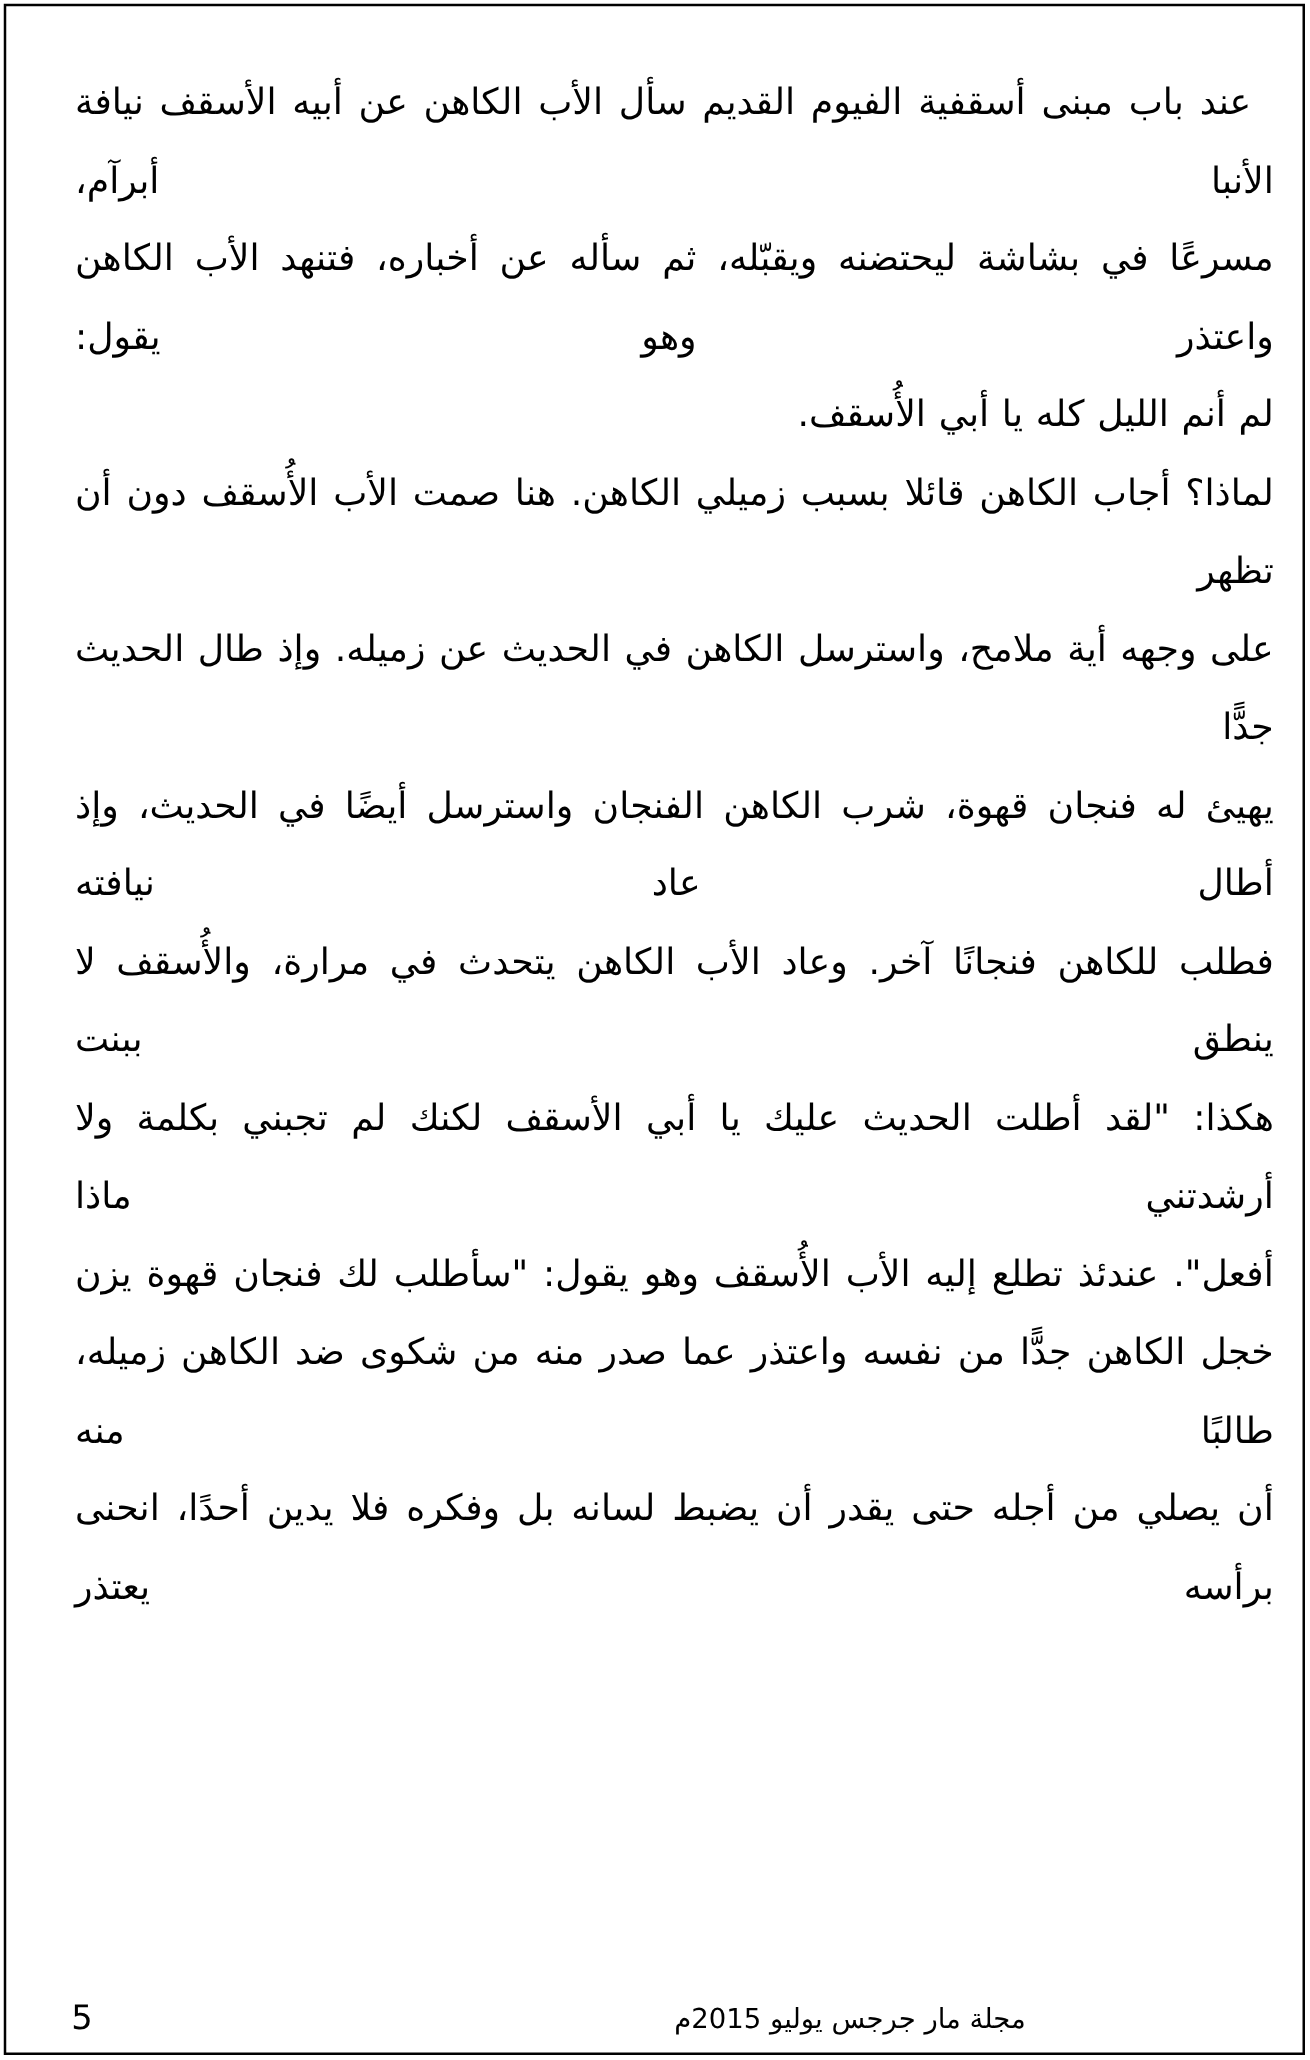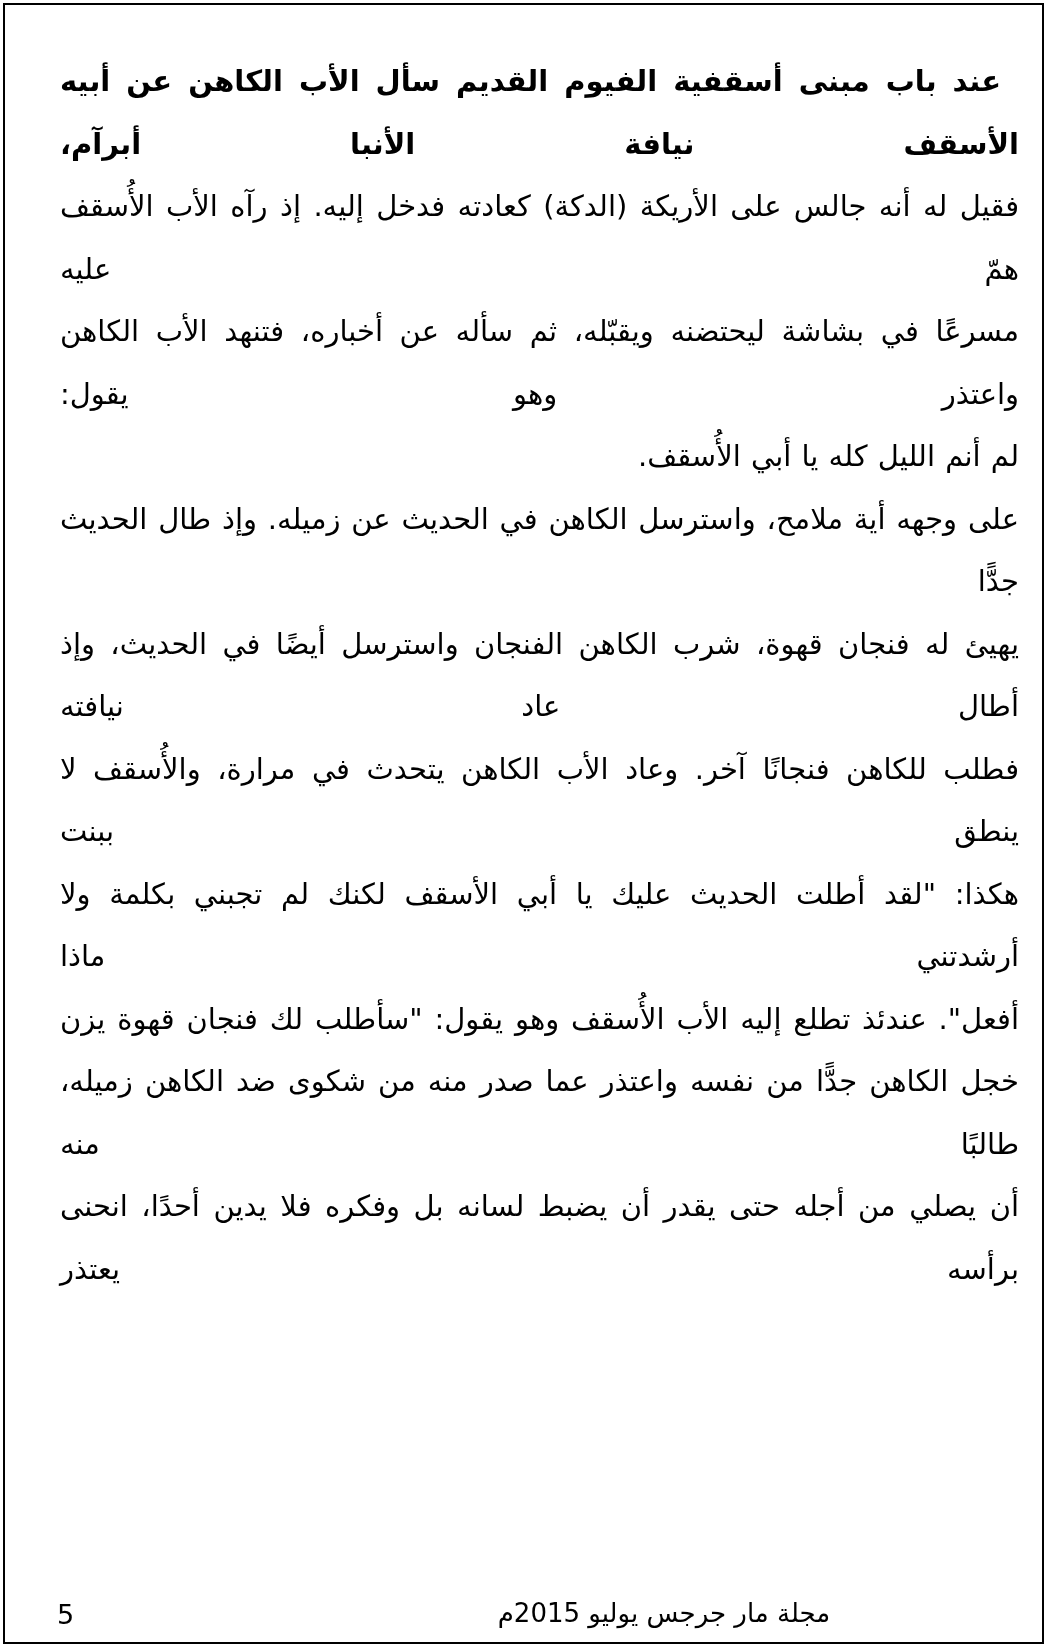--- a/index.html
+++ b/index.html
@@ -36,48 +36,48 @@
     text-align: center;
     text-align-last: right;
   }
   .line.center {
     text-align: center;
     text-align-last: center;
   }
   .line.shift-left {
     padding-left: 120px; 
   }
-  .line.indent { text-indent: 18px; font-weight: bold; }
+  .line.indent { text-indent: 18px; }
   .line .bold, .line.bold { font-weight: bold; }
   .footer-journal {
     position: absolute;
     bottom: 20px;
-    left: 664px;
+    left: 680px;
     transform: translateX(-50%);
     direction: rtl;
-    font-size: 26px;
+    font-size: 22px;
     white-space: nowrap;
   }
   .footer-page-num {
     position: absolute;
     bottom: 18px;
     left: 57px;
     font-size: 27px;
   }
 </style>
 </head>
 <body>
 
 <div class="page-frame"></div>
 
 <div class="article-text">
   <div class="line indent">عند باب مبنى أسقفية الفيوم القديم سأل الأب الكاهن عن أبيه الأسقف نيافة الأنبا أبرآم،</div>
-  <div class="line">فقيل له أنه جالس على الأريكة (الدكة) كعادته فدخل إليه. إذ رآه الأب الأُسقف همّ عليه</div>
   <div class="line">مسرعًا في بشاشة ليحتضنه ويقبّله، ثم سأله عن أخباره، فتنهد الأب الكاهن واعتذر وهو يقول:</div>
   <div class="line end">لم أنم الليل كله يا أبي الأُسقف.</div>
+  <div class="line">لماذا؟ أجاب الكاهن قائلا بسبب زميلي الكاهن. هنا صمت الأب الأُسقف دون أن تظهر</div>
   <div class="line">على وجهه أية ملامح، واسترسل الكاهن في الحديث عن زميله. وإذ طال الحديث جدًّا</div>
   <div class="line">يهيئ له فنجان قهوة، شرب الكاهن الفنجان واسترسل أيضًا في الحديث، وإذ أطال عاد نيافته</div>
   <div class="line">فطلب للكاهن فنجانًا آخر. وعاد الأب الكاهن يتحدث في مرارة، والأُسقف لا ينطق ببنت</div>
   <div class="line">هكذا: "لقد أطلت الحديث عليك يا أبي الأسقف لكنك لم تجبني بكلمة ولا أرشدتني ماذا</div>
   <div class="line">أفعل". عندئذ تطلع إليه الأب الأُسقف وهو يقول: "سأطلب لك فنجان قهوة يزن</div>
   <div class="line">خجل الكاهن جدًّا من نفسه واعتذر عما صدر منه من شكوى ضد الكاهن زميله، طالبًا منه</div>
   <div class="line">أن يصلي من أجله حتى يقدر أن يضبط لسانه بل وفكره فلا يدين أحدًا، انحنى برأسه يعتذر</div>
 
 </div>
 

